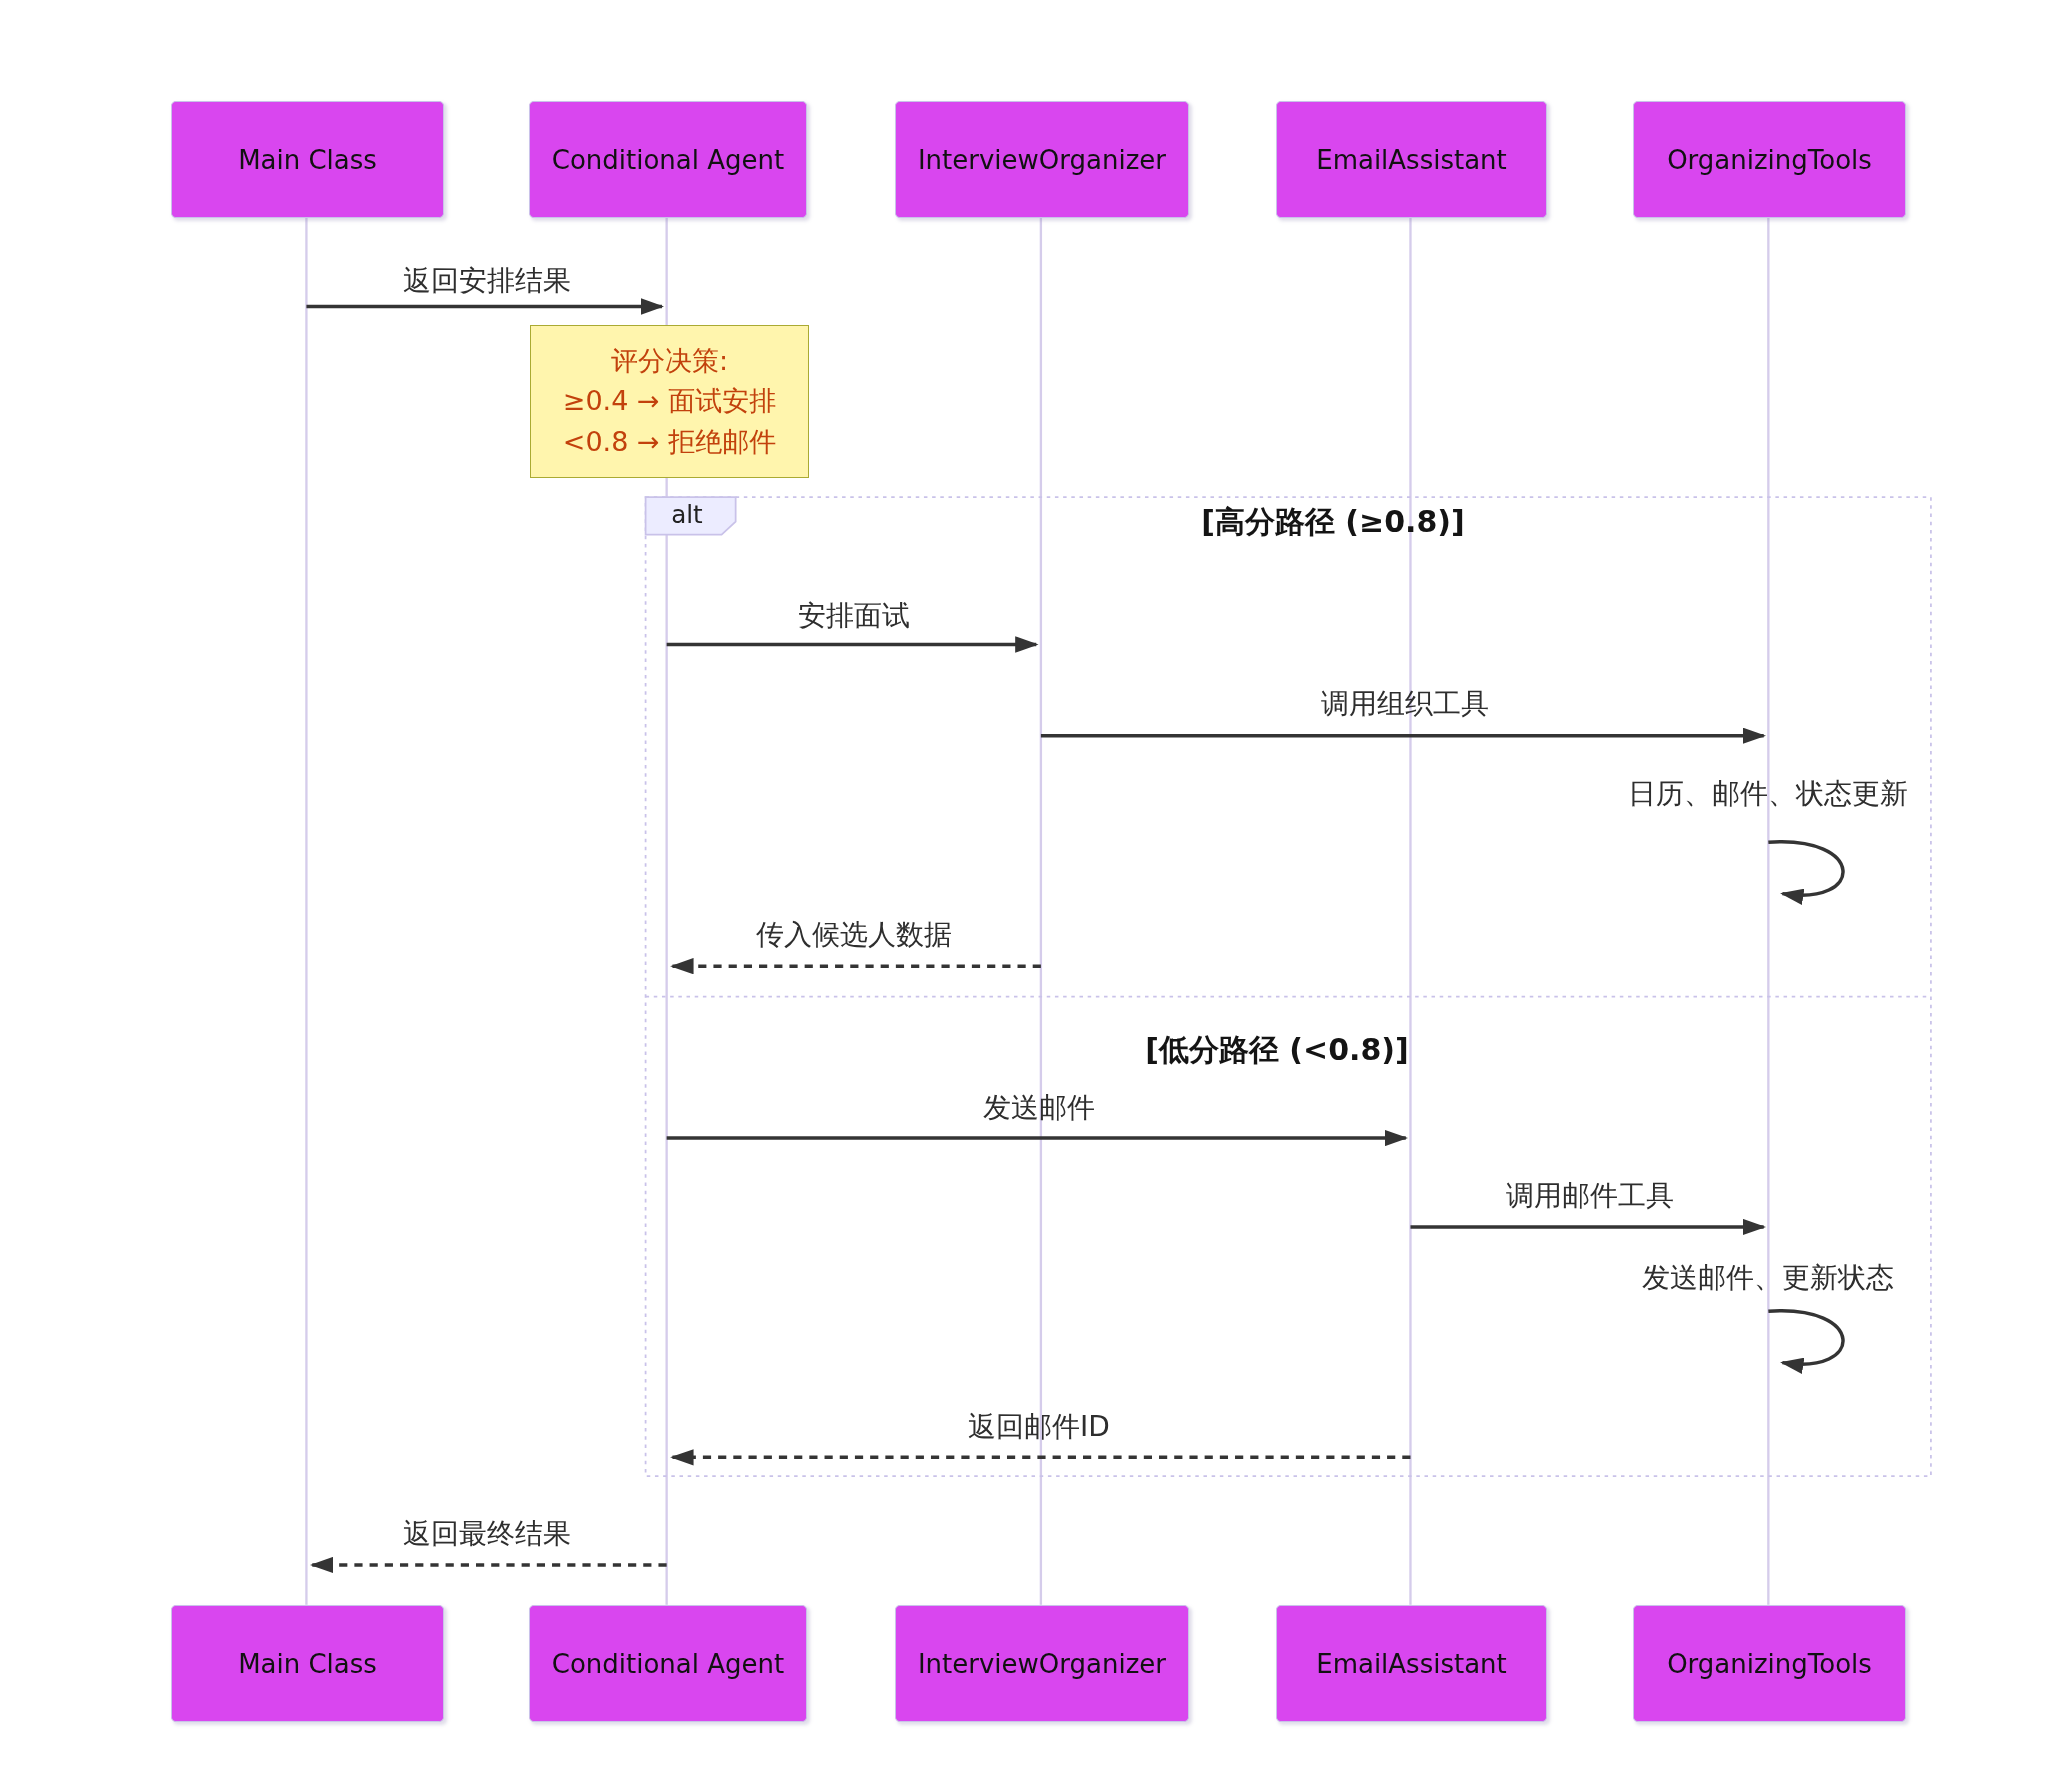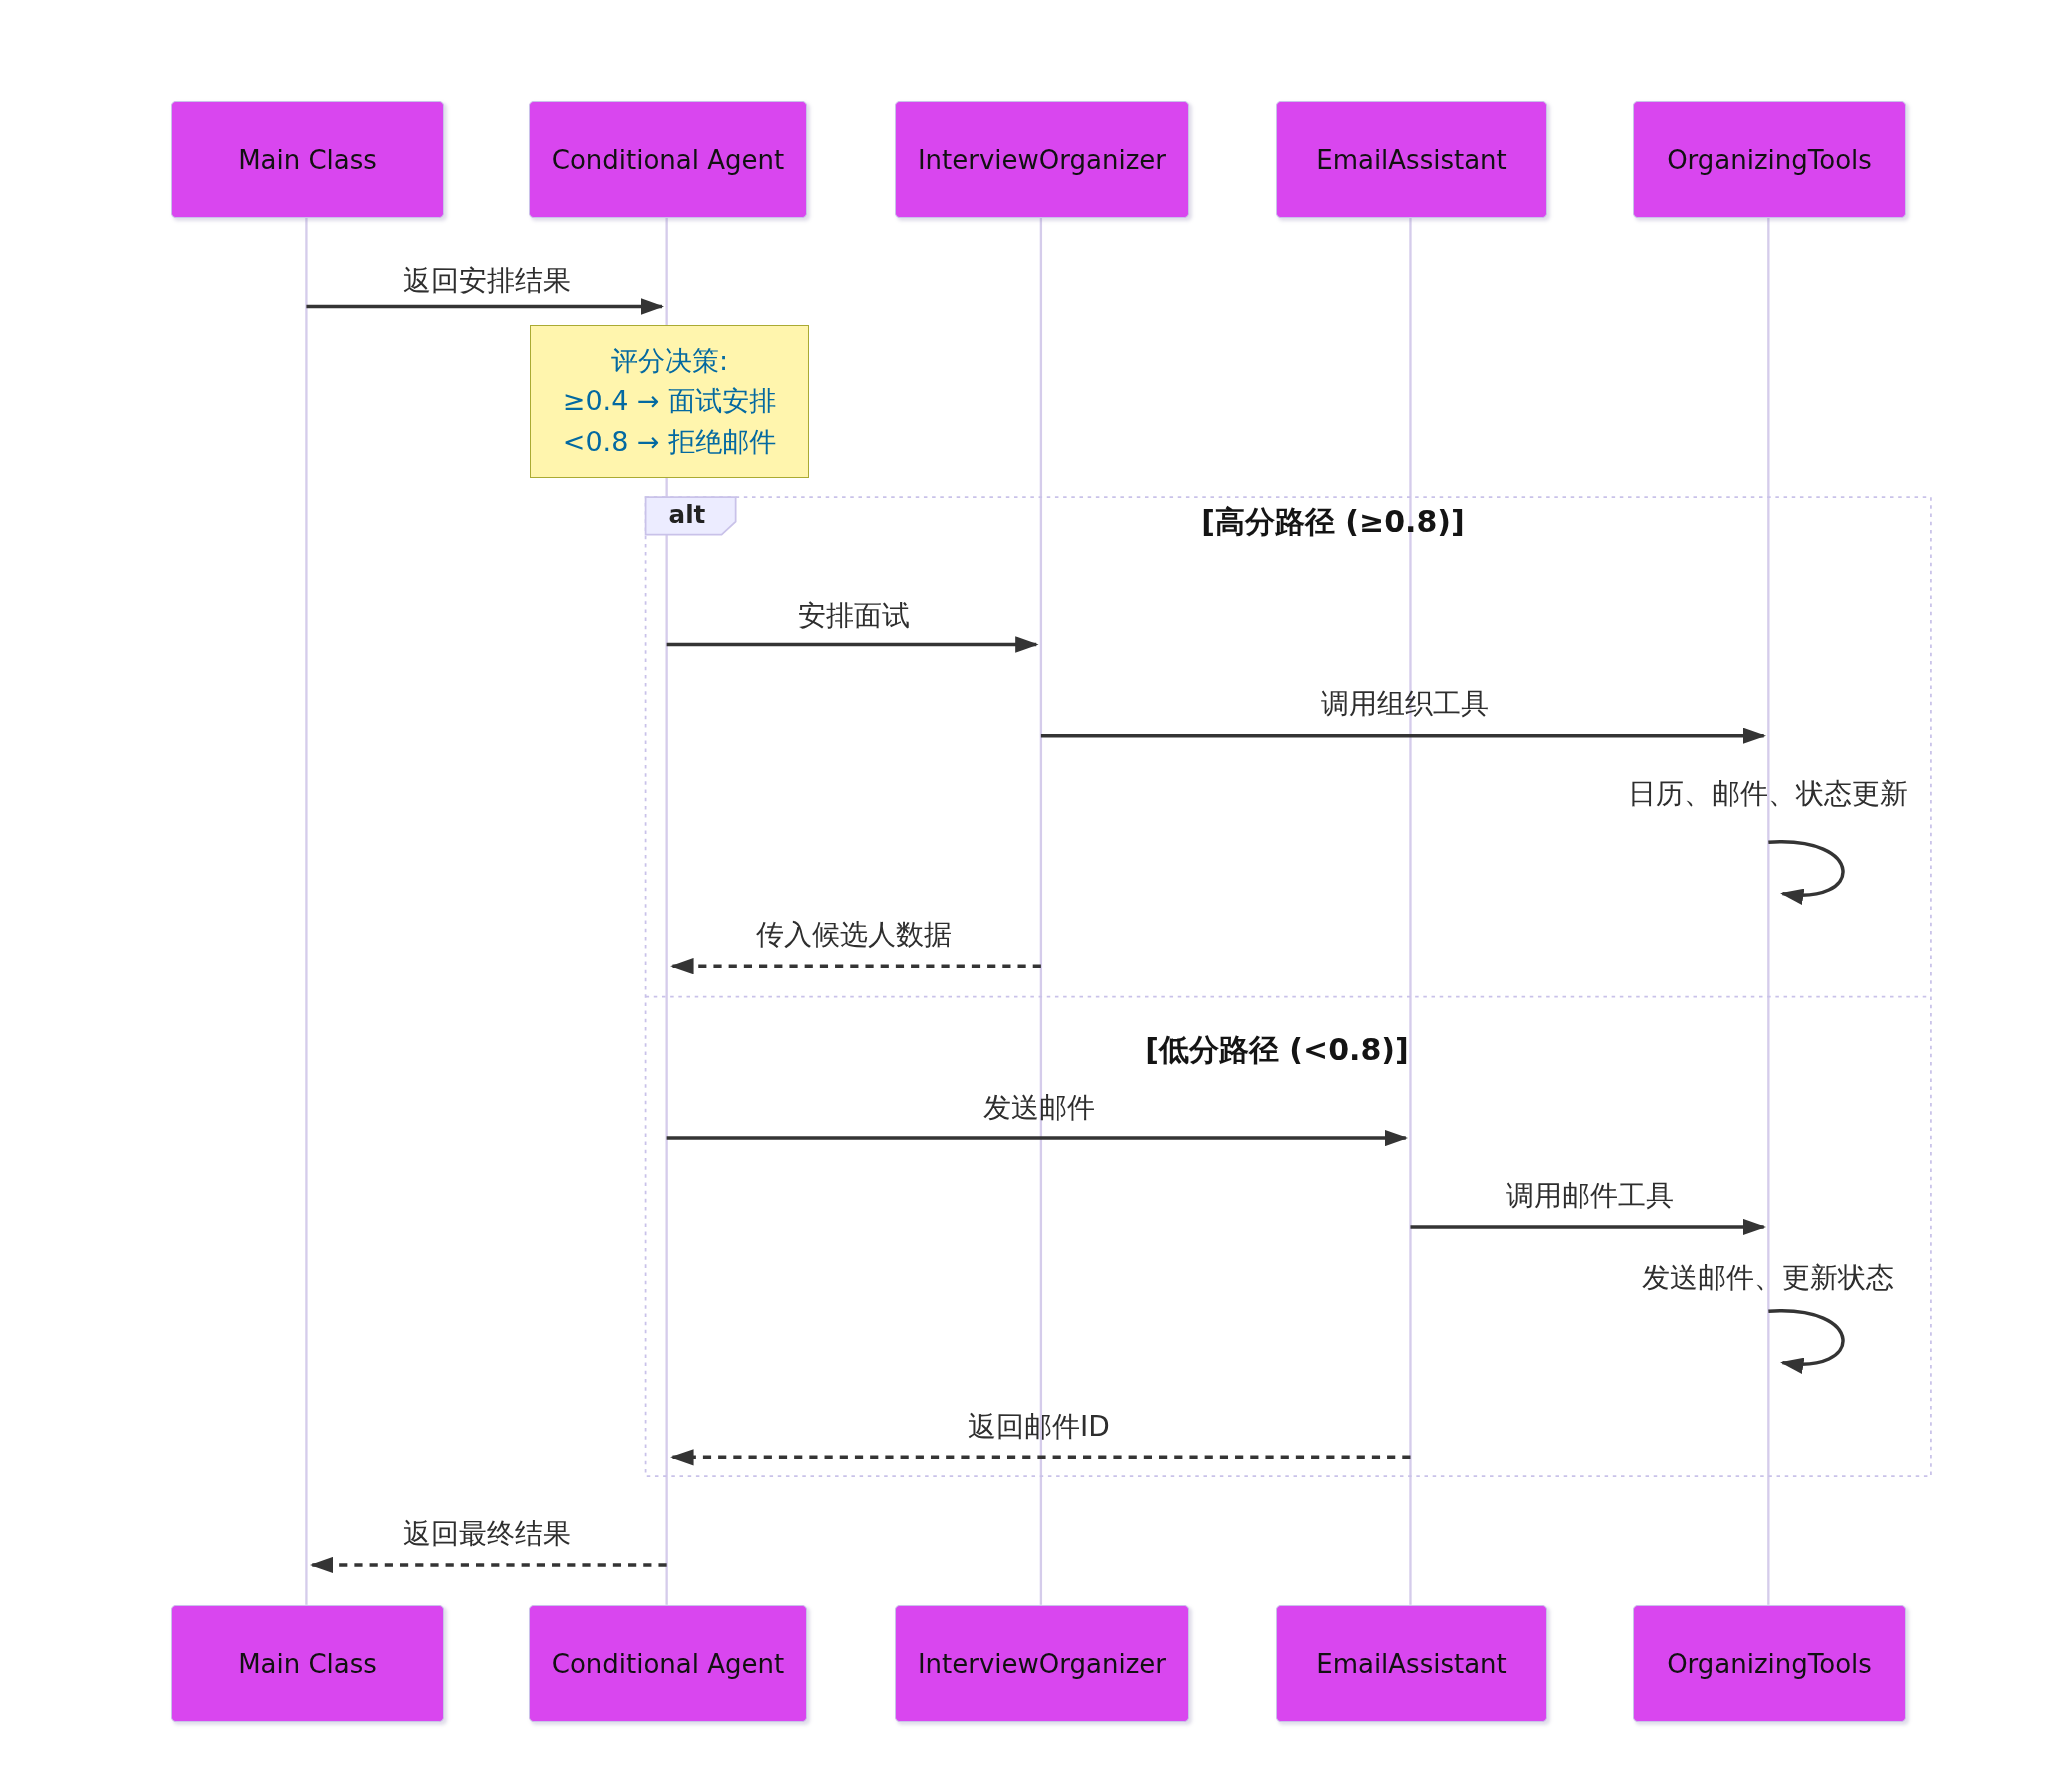--- a/index.html
+++ b/index.html
@@ -33,28 +33,28 @@
     position:absolute;
     transform:translateX(-50%);
     font-size:30px;font-weight:bold;color:#141414;
     white-space:nowrap;z-index:3;
   }
   .note{
     position:absolute;
     left:530px;top:325px;width:277px;height:151px;
     background:#FFF5AD;border:1.8px solid #AAAA33;
     display:flex;flex-direction:column;align-items:center;justify-content:center;
-    font-size:27px;line-height:1.5;color:#0369a1;text-align:center;
+    font-size:27px;line-height:1.5;color:#c2410c;text-align:center;
     z-index:3;white-space:nowrap;
   }
   .alt-label{
     position:absolute;
     left:646px;top:497px;width:82px;height:34px;
     display:flex;align-items:center;justify-content:center;
-    font-size:24.6px;color:#222222;z-index:3;font-weight:bold;
+    font-size:24.6px;color:#222222;z-index:3;
   }
 </style>
 </head>
 <body>
 
 <div class="canvas">
 
   <svg class="layer-svg" width="2066" height="1789" viewBox="0 0 3533 3059">
     <defs>
       <marker id="ah" viewBox="0 0 40 28" refX="36" refY="14" markerWidth="40" markerHeight="28" markerUnits="userSpaceOnUse" orient="auto">

